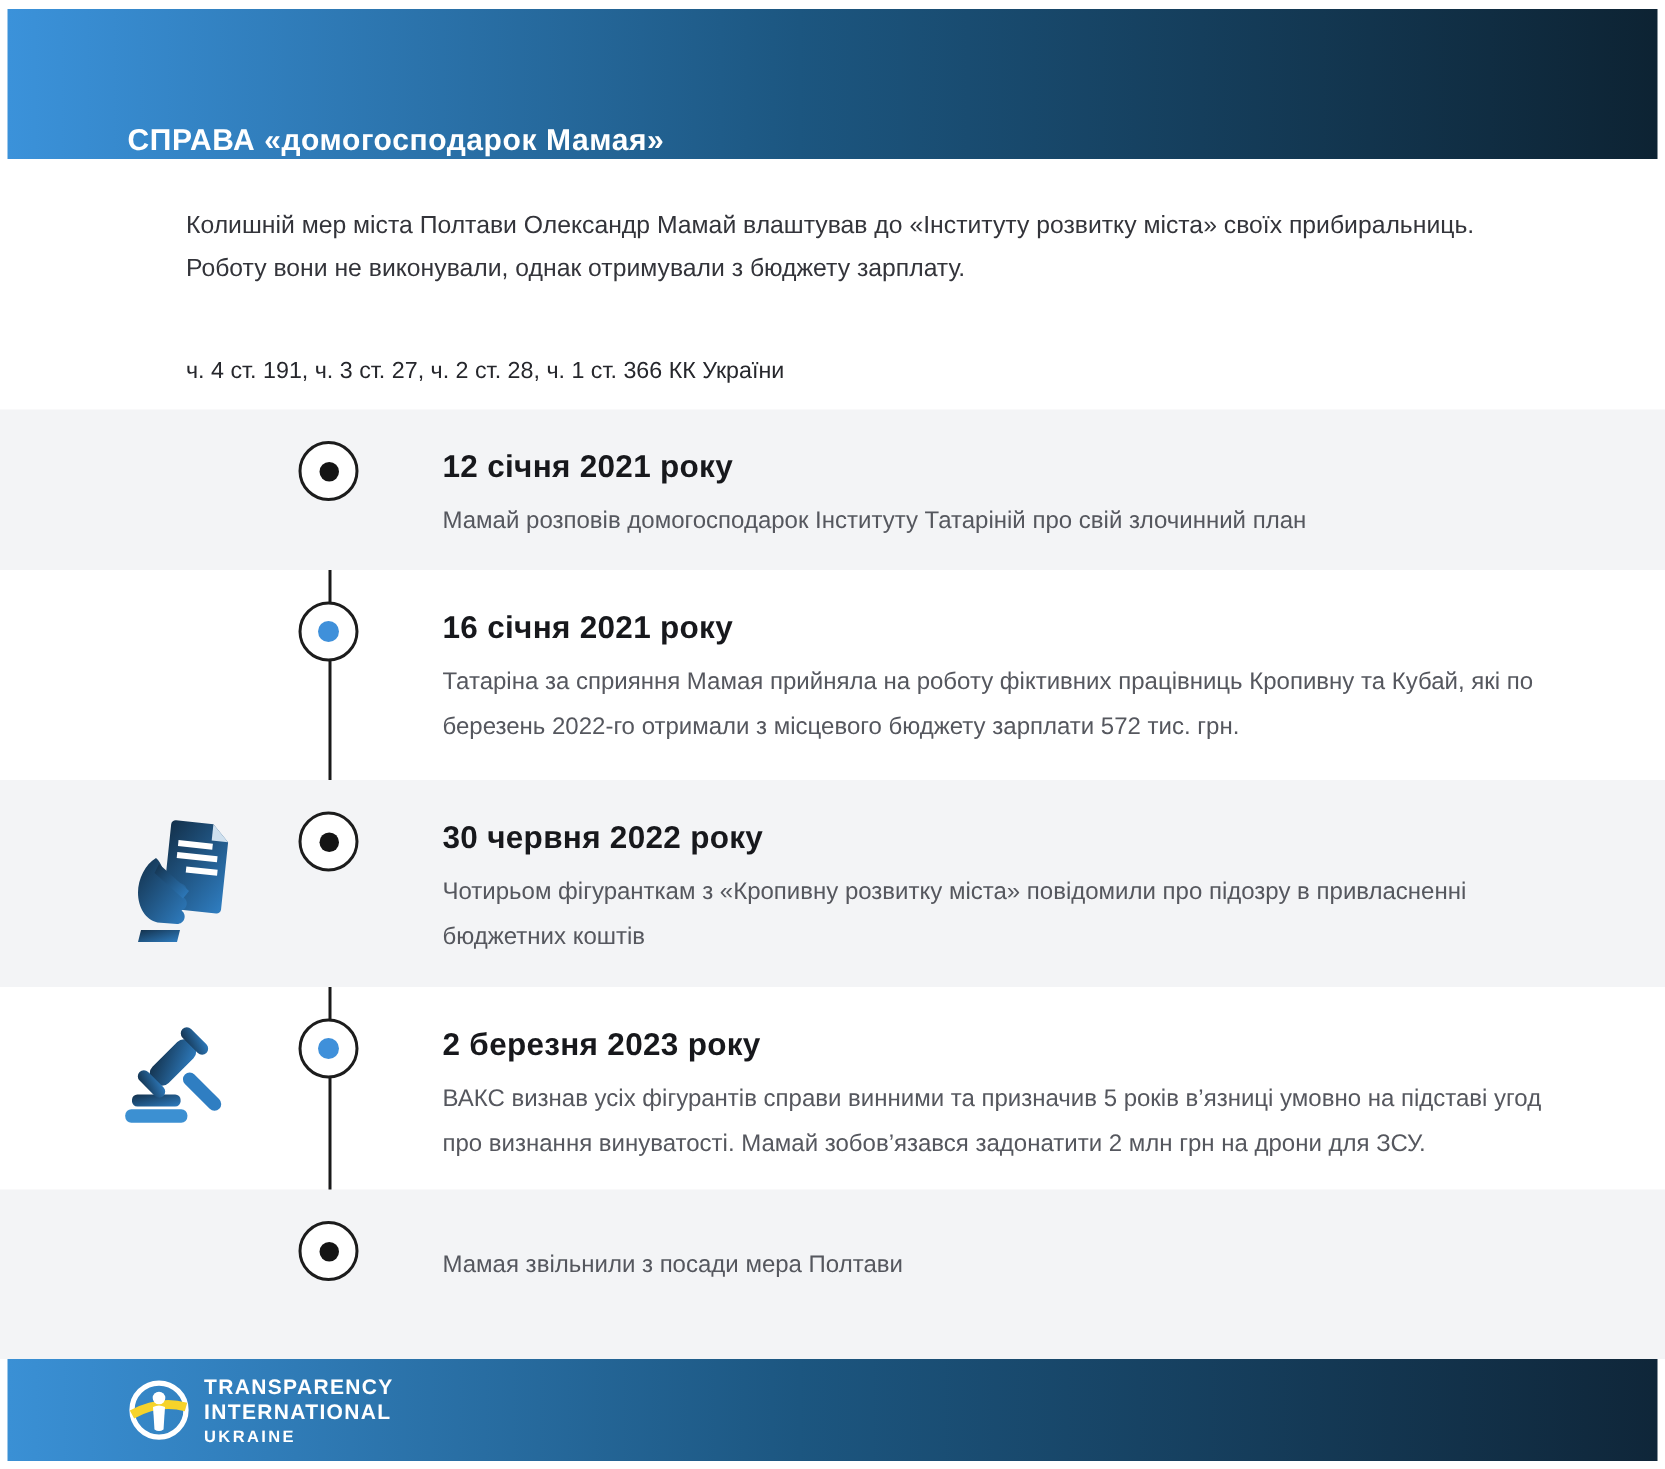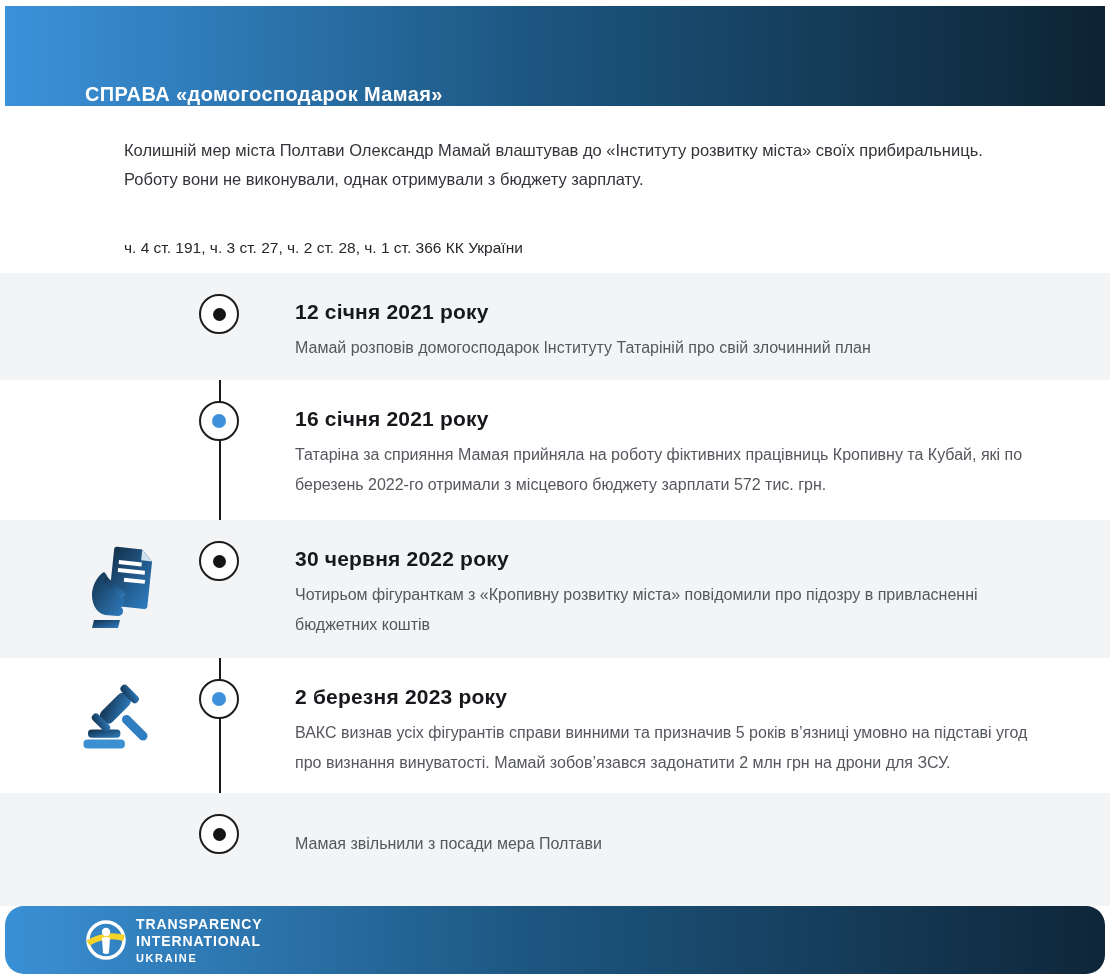--- a/index.html
+++ b/index.html
@@ -96,21 +96,20 @@
   .icon-gavel { left: 79px; top: 21px; width: 72px; height: 76px; }
 
   
   .footer {
     position: absolute;
     left: 5px; right: 5px; top: 906px;
     height: 68px;
     background: linear-gradient(90deg, #3a90d5 0%, #1c5680 48%, #0f2639 100%);
     display: flex;
     align-items: center;
-    border-radius: 19px;
   }
   .logo { display: flex; align-items: center; margin-left: 80px; }
   .logo-globe { width: 42px; height: 42px; margin-right: 9px; }
   .logo-text { color: #ffffff; }
   .logo-line { font-size: 14px; font-weight: bold; letter-spacing: 0.9px; line-height: 1.18; }
   .logo-sub  { font-size: 11px; font-weight: bold; letter-spacing: 1.6px; margin-top: 2px; }
 </style>
 </head>
 <body>
 

